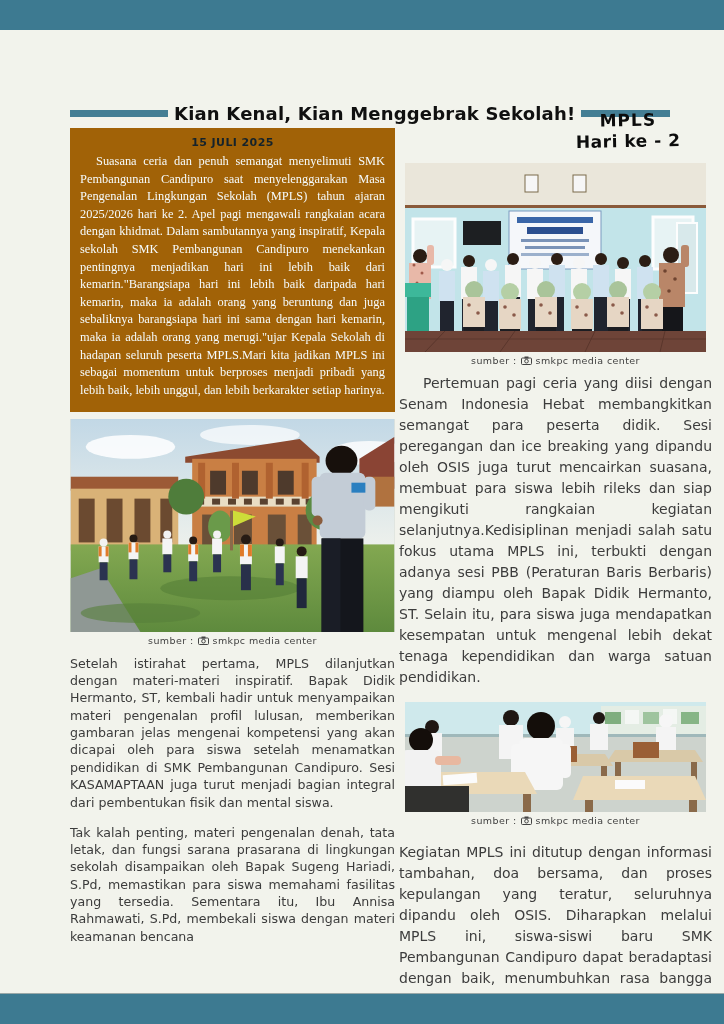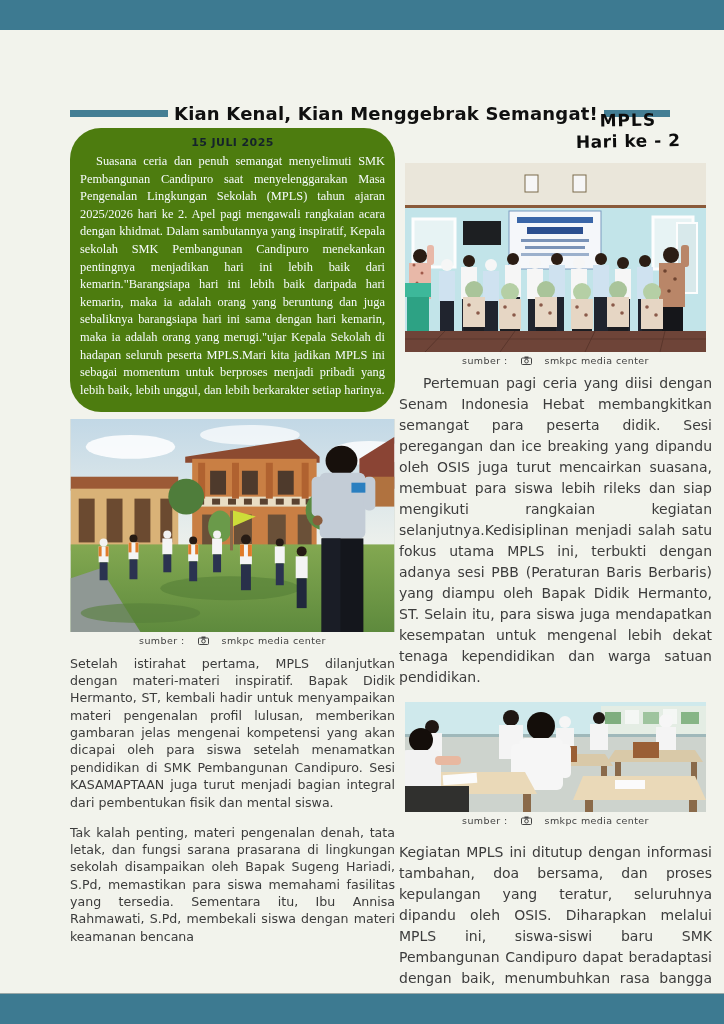--- a/index.html
+++ b/index.html
@@ -36,66 +36,65 @@
     line-height:1.22;
   }
   .badge .l1{font-size:17px;letter-spacing:1px;}
   .badge .l2{font-size:17px;letter-spacing:0.5px;}
 
   
   .col-left{position:absolute;left:70px;top:128px;width:325px;}
   .col-right{position:absolute;left:399px;top:163px;width:313px;}
 
   .highlight-box{
-    background:#4d7c0f;
+    background:#a16207;
     padding:6px 10px 12px 10px;
     box-sizing:border-box;
     width:325px;
-    border-radius:31px;
   }
   .highlight-date{
     text-align:center;color:#15232b;font-weight:800;
     font-size:11px;letter-spacing:0.4px;margin:2px 0 4px 0;
   }
   .highlight-body{
     color:#f6fbfc;font-size:12.4px;line-height:1.42;
     text-align:justify;text-indent:16px;font-family:Liberation Serif, serif;
   }
 
   .photo{display:block;background:#dfe3dc;}
   .photo.p1{width:325px;height:213px;margin-top:7px;}
   .photo.p2{width:301px;height:189px;margin:0 auto;}
   .photo.p3{width:301px;height:110px;margin:2px auto 0 auto;}
 
   .caption{
     margin-top:3px;
     text-align:center;font-size:9.5px;color:#3f3f3f;
     letter-spacing:0.4px;
-    display:flex;align-items:center;justify-content:center;gap:13px;
+    display:flex;align-items:center;justify-content:center;gap:4px;
   }
   .caption .cam{display:inline-block;line-height:0;}
 
   .body-par{
     color:#3c3c3c;font-size:12.6px;line-height:1.38;
     text-align:justify;margin-top:9px;
   }
   .col-right .body-par{font-size:14px;line-height:1.5;margin-top:7px;}
   .body-par.indent{text-indent:24px;}
   .body-par.tight{margin-top:16px;}
 </style>
 </head>
 <body>
 
 <div class="page">
 
   <div class="bar top"></div>
 
   <div class="title-row">
     <div class="title-rule left"></div>
-    <div class="page-title">Kian Kenal, Kian Menggebrak Semangat!</div>
+    <div class="page-title">Kian Kenal, Kian Menggebrak Sekolah!</div>
     <div class="title-rule right"></div>
   </div>
 
   <div class="badge">
     <div class="l1">MPLS</div>
     <div class="l2">Hari ke - 2</div>
   </div>
 
   <div class="col-left">
 

